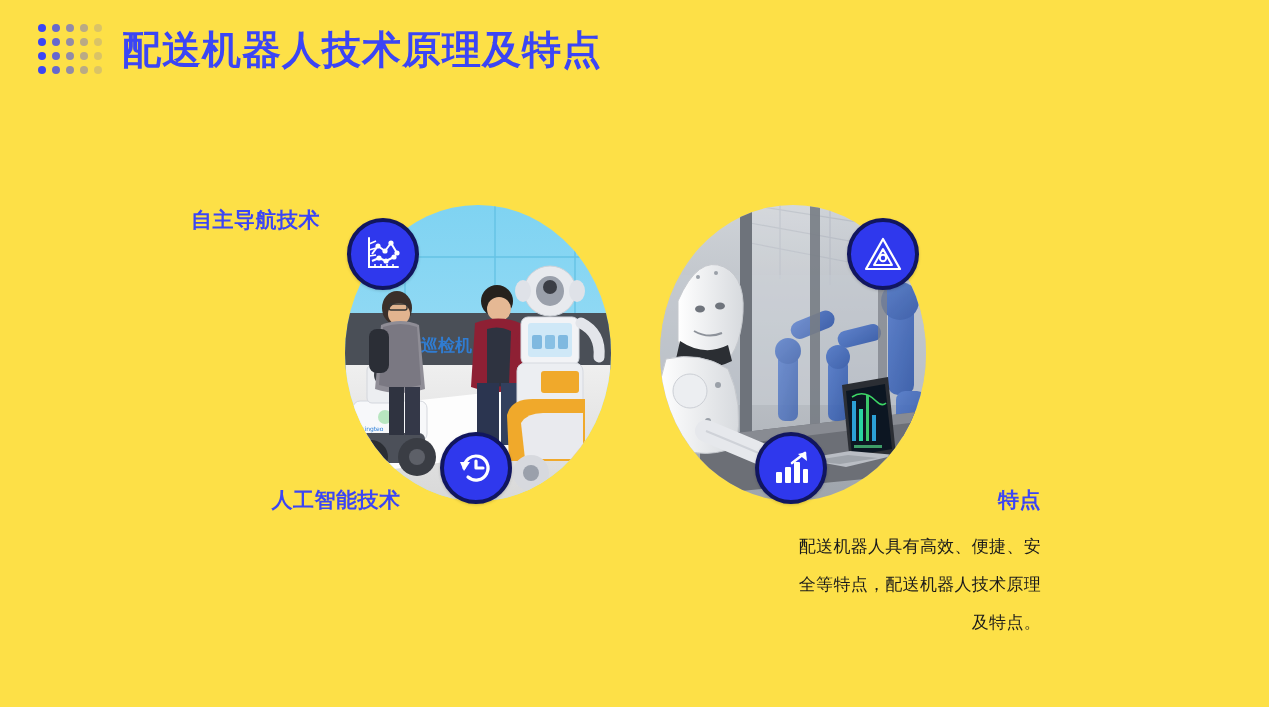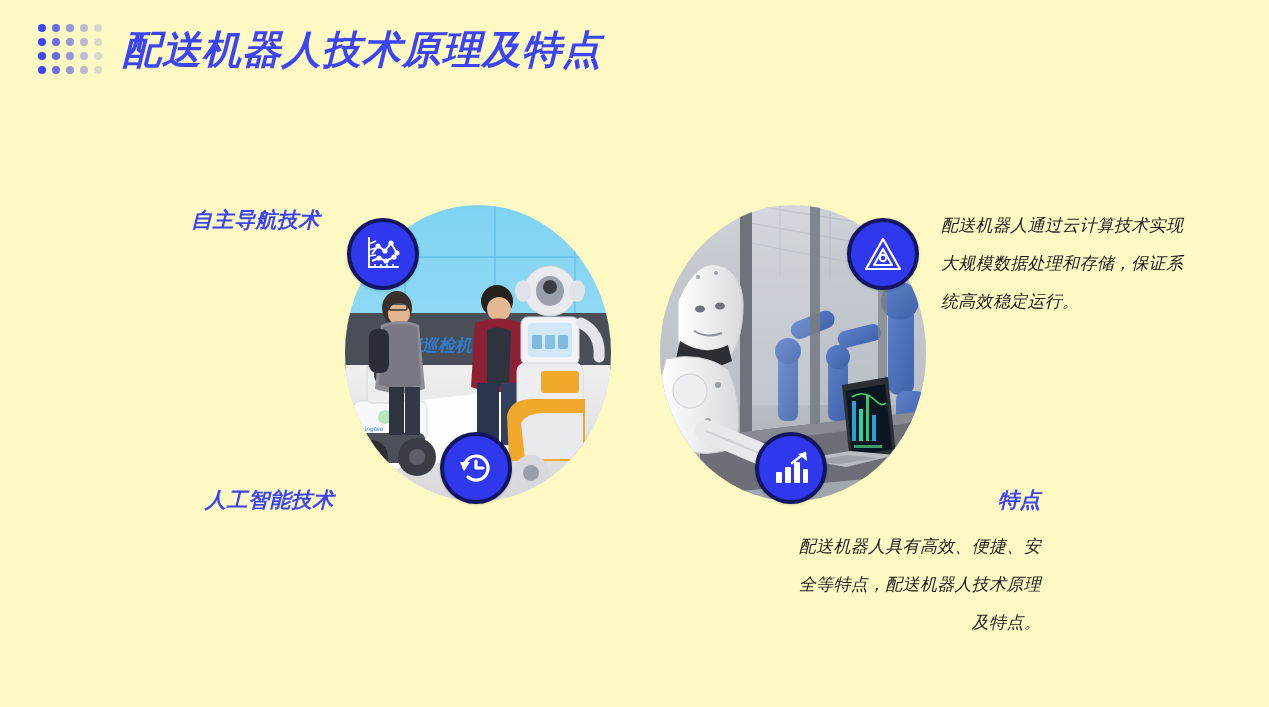--- a/index.html
+++ b/index.html
@@ -4,21 +4,21 @@
 <title>配送机器人技术原理及特点</title>
 <style>
   html,body{margin:0;padding:0;}
   body{
     width:1269px;height:707px;
     background:#f2f2f2;
     font-family:"Liberation Sans","DejaVu Sans",sans-serif;
     overflow:hidden;
     position:relative;
   }
-  .slide{position:absolute;inset:0;background:#fef9c3;font-style:italic;}
+  .slide{position:absolute;inset:0;background:#fde047;}
 
   
   .header{position:absolute;left:38px;top:24px;display:flex;align-items:center;}
   .dotgrid{display:grid;grid-template-columns:repeat(5,1fr);grid-template-rows:repeat(4,1fr);
            gap:6px;width:62px;height:50px;margin-right:22px;}
   .dotgrid i{display:block;width:8px;height:8px;border-radius:50%;background:#3b45f5;}
   .dotgrid i.o1{opacity:1}
   .dotgrid i.o2{opacity:.78}
   .dotgrid i.o3{opacity:.55}
   .dotgrid i.o4{opacity:.35}
@@ -56,21 +56,21 @@
     line-height:1.2;letter-spacing:.5px;
   }
   .block p{
     margin:0;font-size:17px;color:#1b1b1b;line-height:38px;letter-spacing:.3px;
   }
 
   .blk-nav      {left:72px; top:207px; width:252px; text-align:left;}
   .blk-nav h3   {text-align:right;padding-right:4px;}
   .blk-cloud    {left:941px;top:207px; width:258px; text-align:left;}
   .blk-ai       {left:205px;top:487px; width:262px; text-align:left;}
-  .blk-ai h3    {text-align:left;}
+  .blk-ai h3    {text-align:center;}
   .blk-feature  {left:783px;top:487px; width:258px; text-align:right;}
   .blk-feature h3{text-align:right;}
 </style>
 </head>
 <body>
 
 <div class="slide">
 
   <div class="header">
     <div class="dotgrid">
@@ -332,21 +332,20 @@
       <path d="M20 13 L33 3" stroke="#fff" stroke-width="2.6" fill="none" stroke-linecap="round"></path>
       <polygon points="34,2 35,11 26,4" fill="#fff"></polygon>
     </svg>
   </div>
 
   <div class="block blk-nav">
     <h3>自主导航技术</h3>
   </div>
 
   <div class="block blk-cloud">
-    <p>配送机器人通过云计算技术实现大规模数据处理和存储，保证系统高效稳定运行。</p>
   </div>
 
   <div class="block blk-ai">
     <h3>人工智能技术</h3>
   </div>
 
   <div class="block blk-feature">
     <h3>特点</h3>
     <p>配送机器人具有高效、便捷、安全等特点，配送机器人技术原理及特点。</p>
   </div>

